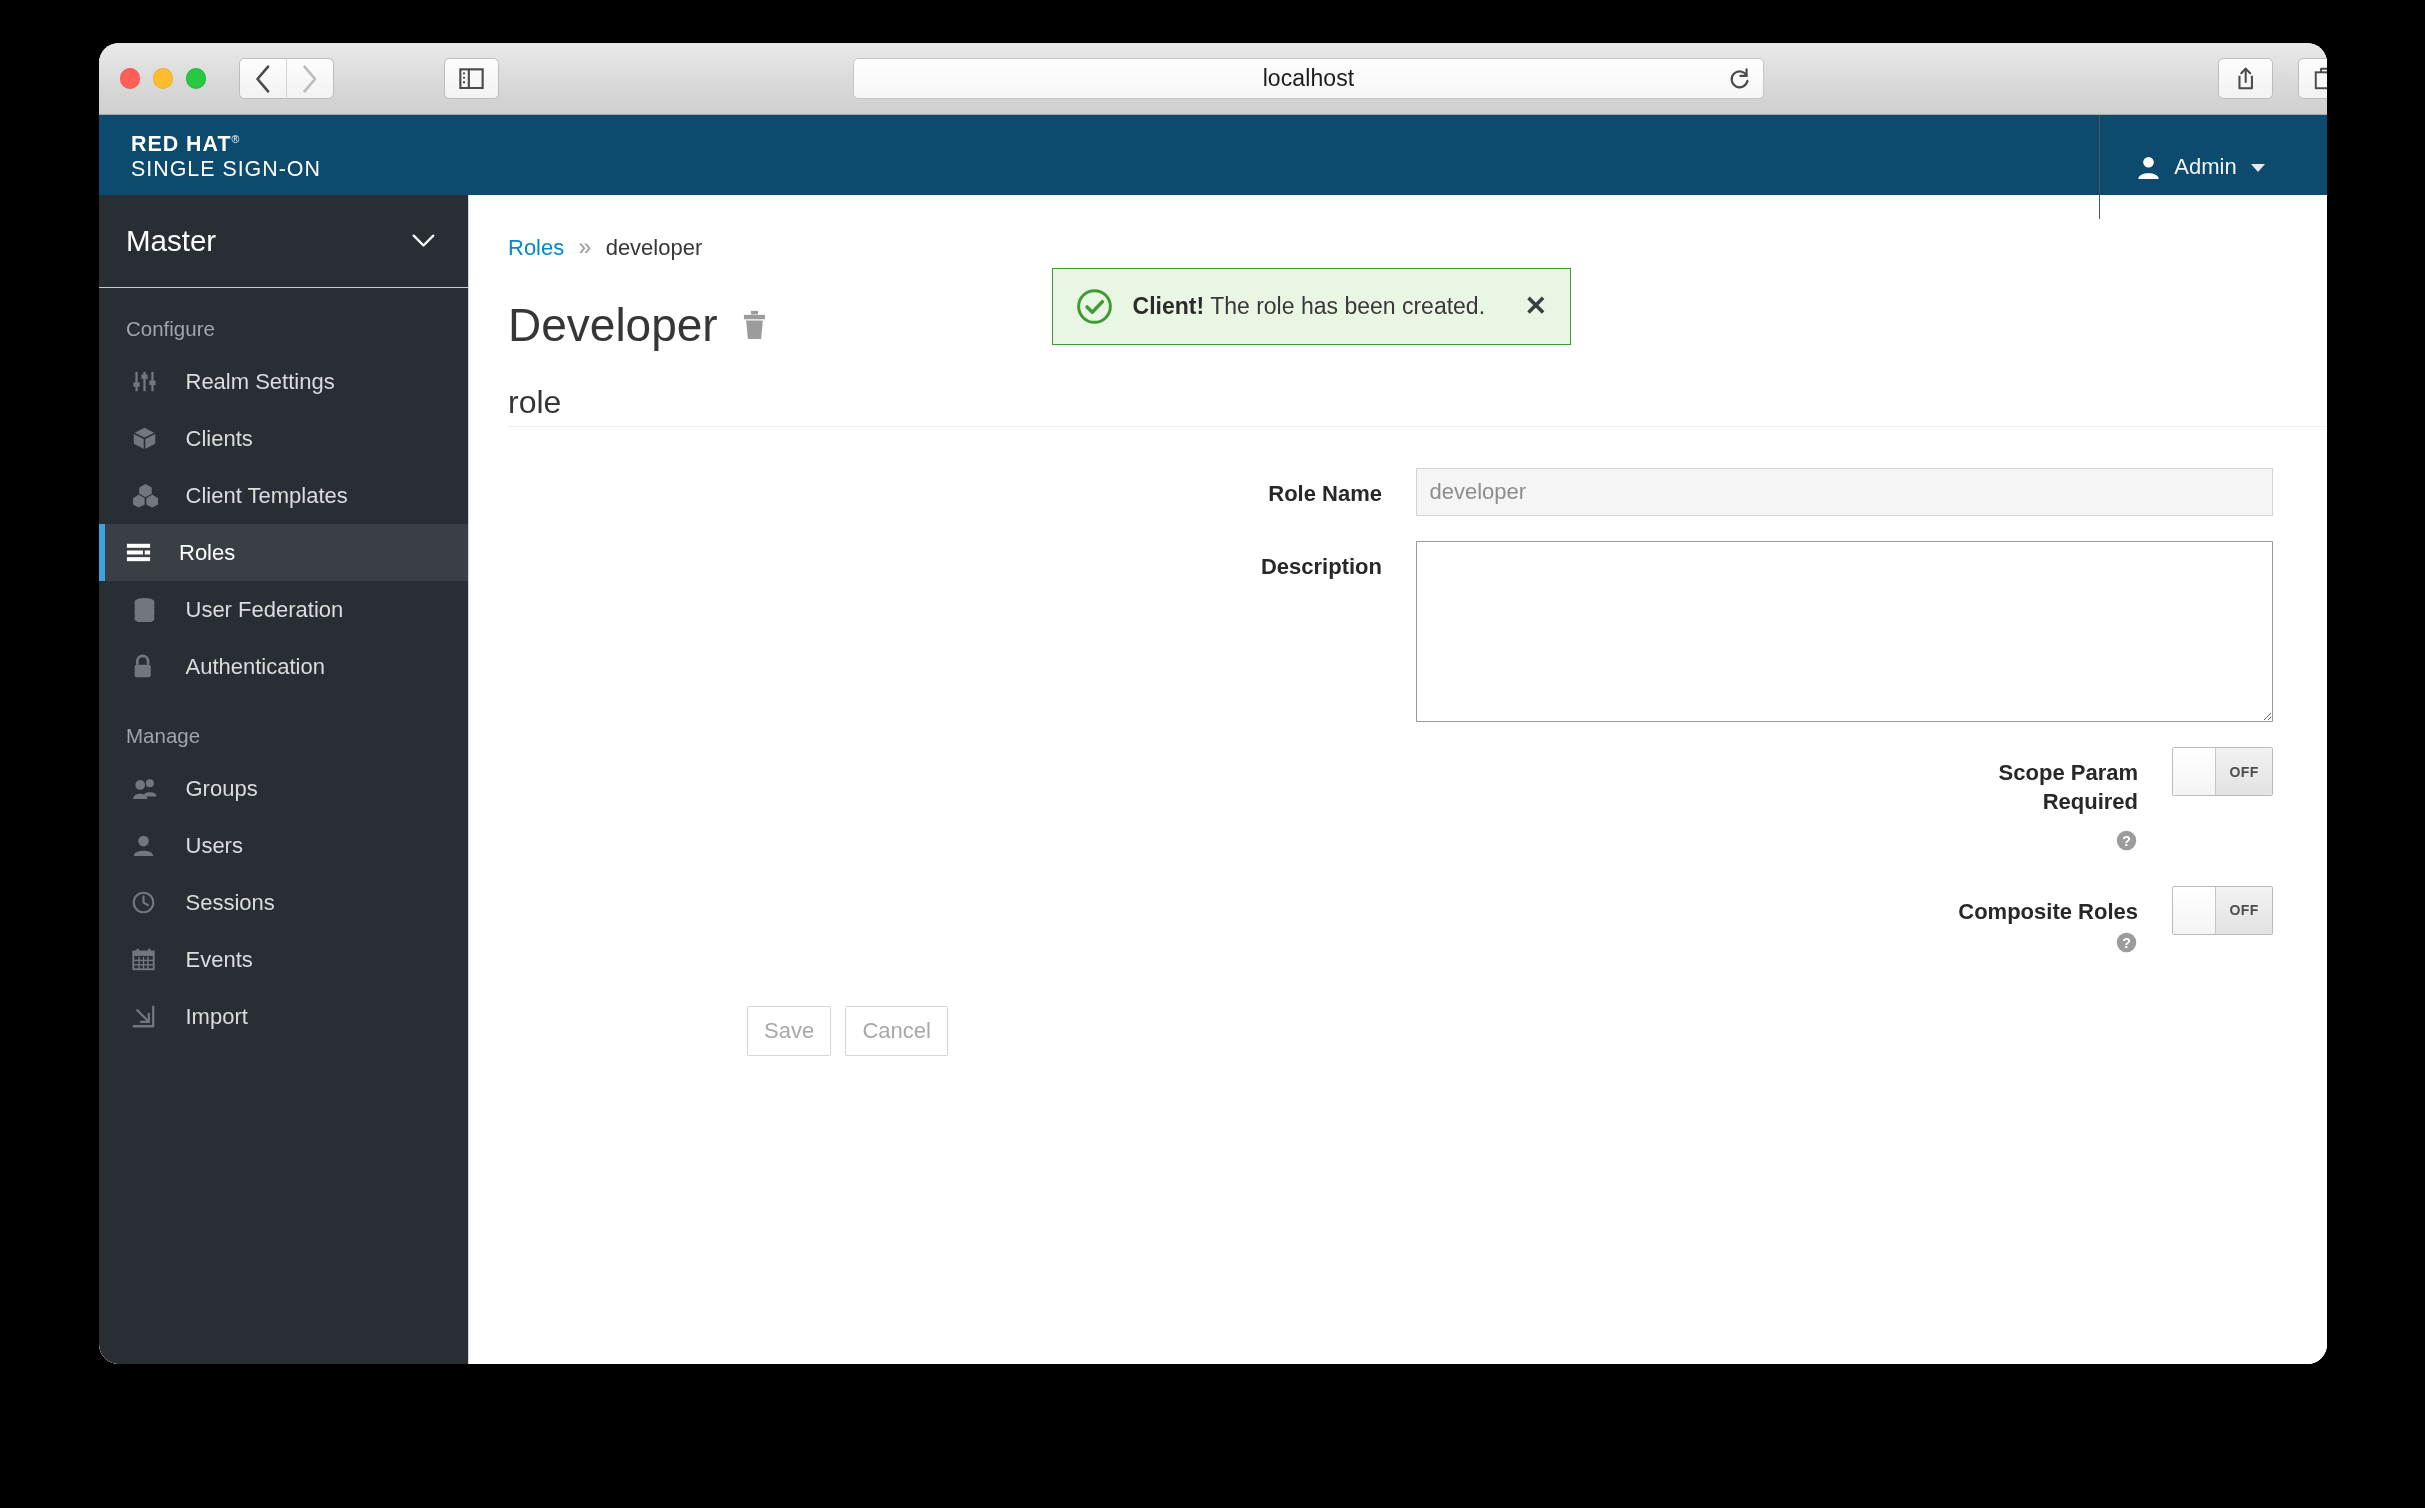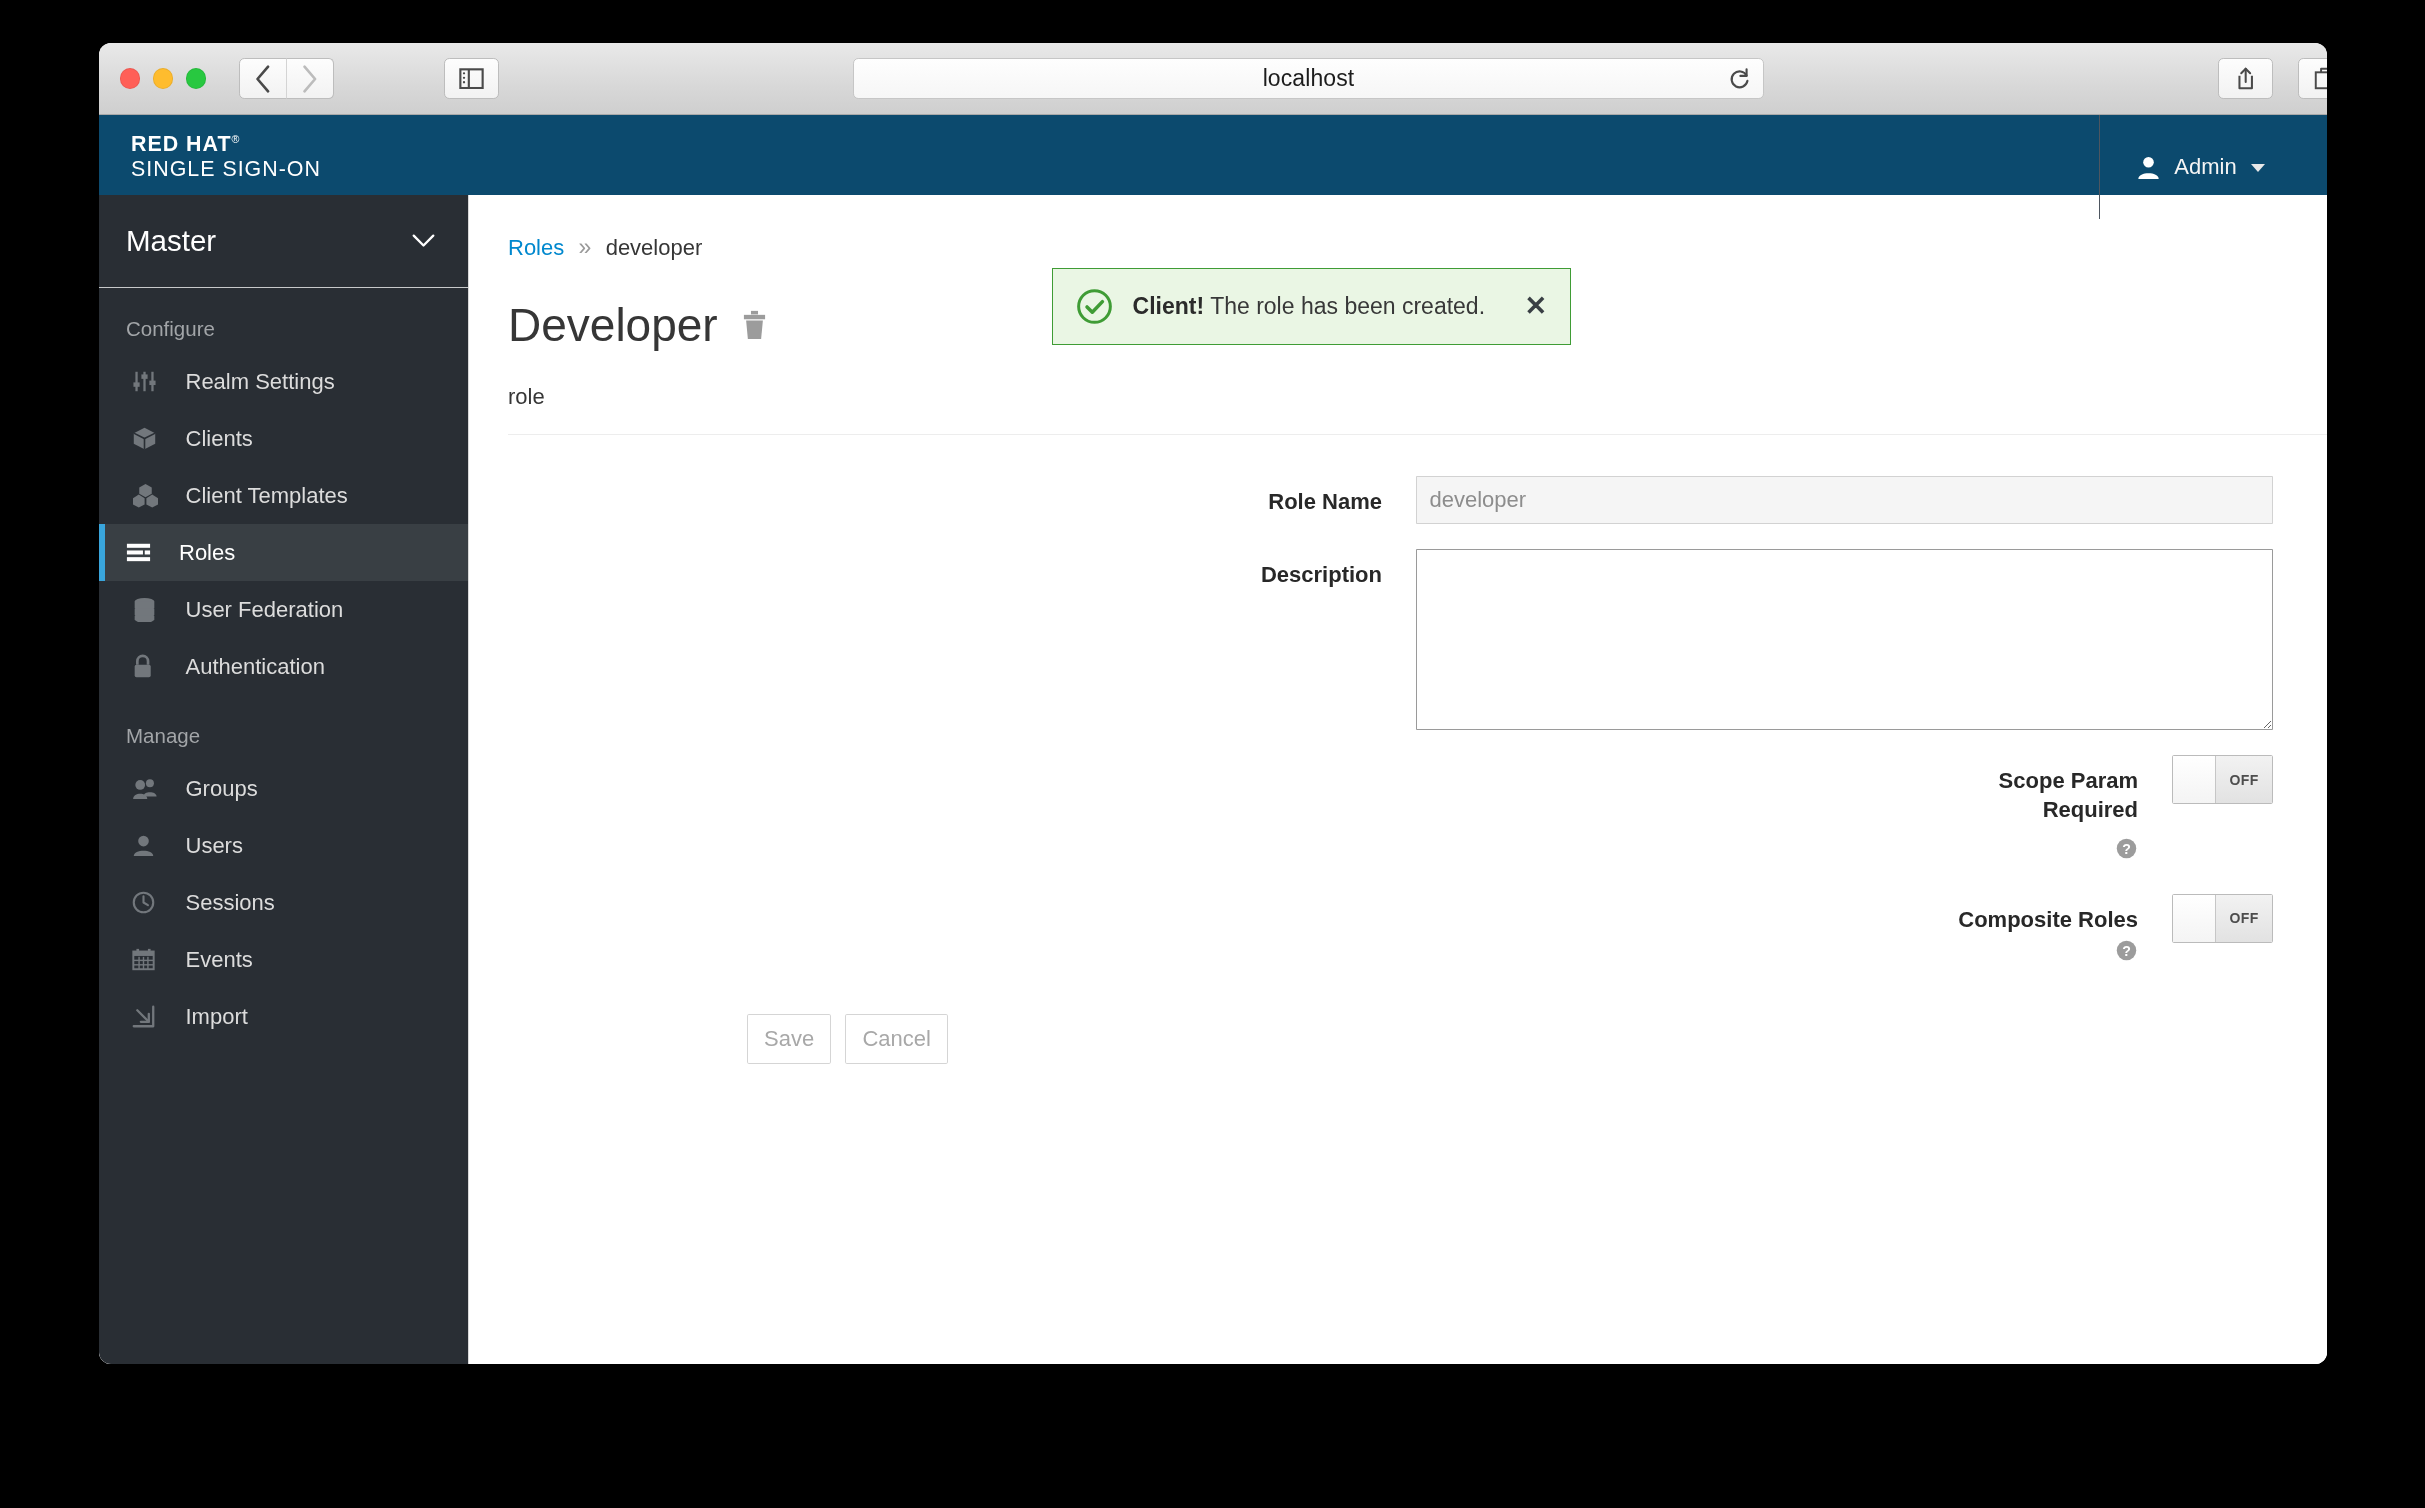--- a/index.html
+++ b/index.html
@@ -16,21 +16,21 @@
   }
 
   
   .browser-window {
     position: absolute;
     left: 99px;
     top: 43px;
     width: 2228px;
     height: 1321px;
     background: #ffffff;
-    border-radius: 12px;
+    border-radius: 20px;
     overflow: hidden;
     box-shadow: 0 1.8px 12.5px rgba(0,0,0,0.55);
   }
 
   
   .titlebar {
     position: relative;
     height: 71px;
     background: linear-gradient(to bottom, #e9e9e9 0%, #d8d8d8 60%, #cfcfcf 100%);
     border-bottom: 0.9px solid #a9a9a9;
@@ -276,24 +276,24 @@
   }
   .page-title {
     font-size: 46px;
     font-weight: 300;
     color: #363636;
     line-height: 1;
   }
   .trash-icon { color: #9c9c9c; display:flex; align-items:center; }
 
   .section-heading {
-    font-size: 22px;
+    font-size: 32px;
     font-weight: 400;
     color: #363636;
-    padding-bottom: 24px;
+    padding-bottom: 5px;
     border-bottom: 1.8px solid #ededed;
     margin-bottom: 41px;
     width: 1860px;
     box-sizing: border-box;
   }
 
   
   .form-row {
     display: flex;
     align-items: flex-start;

